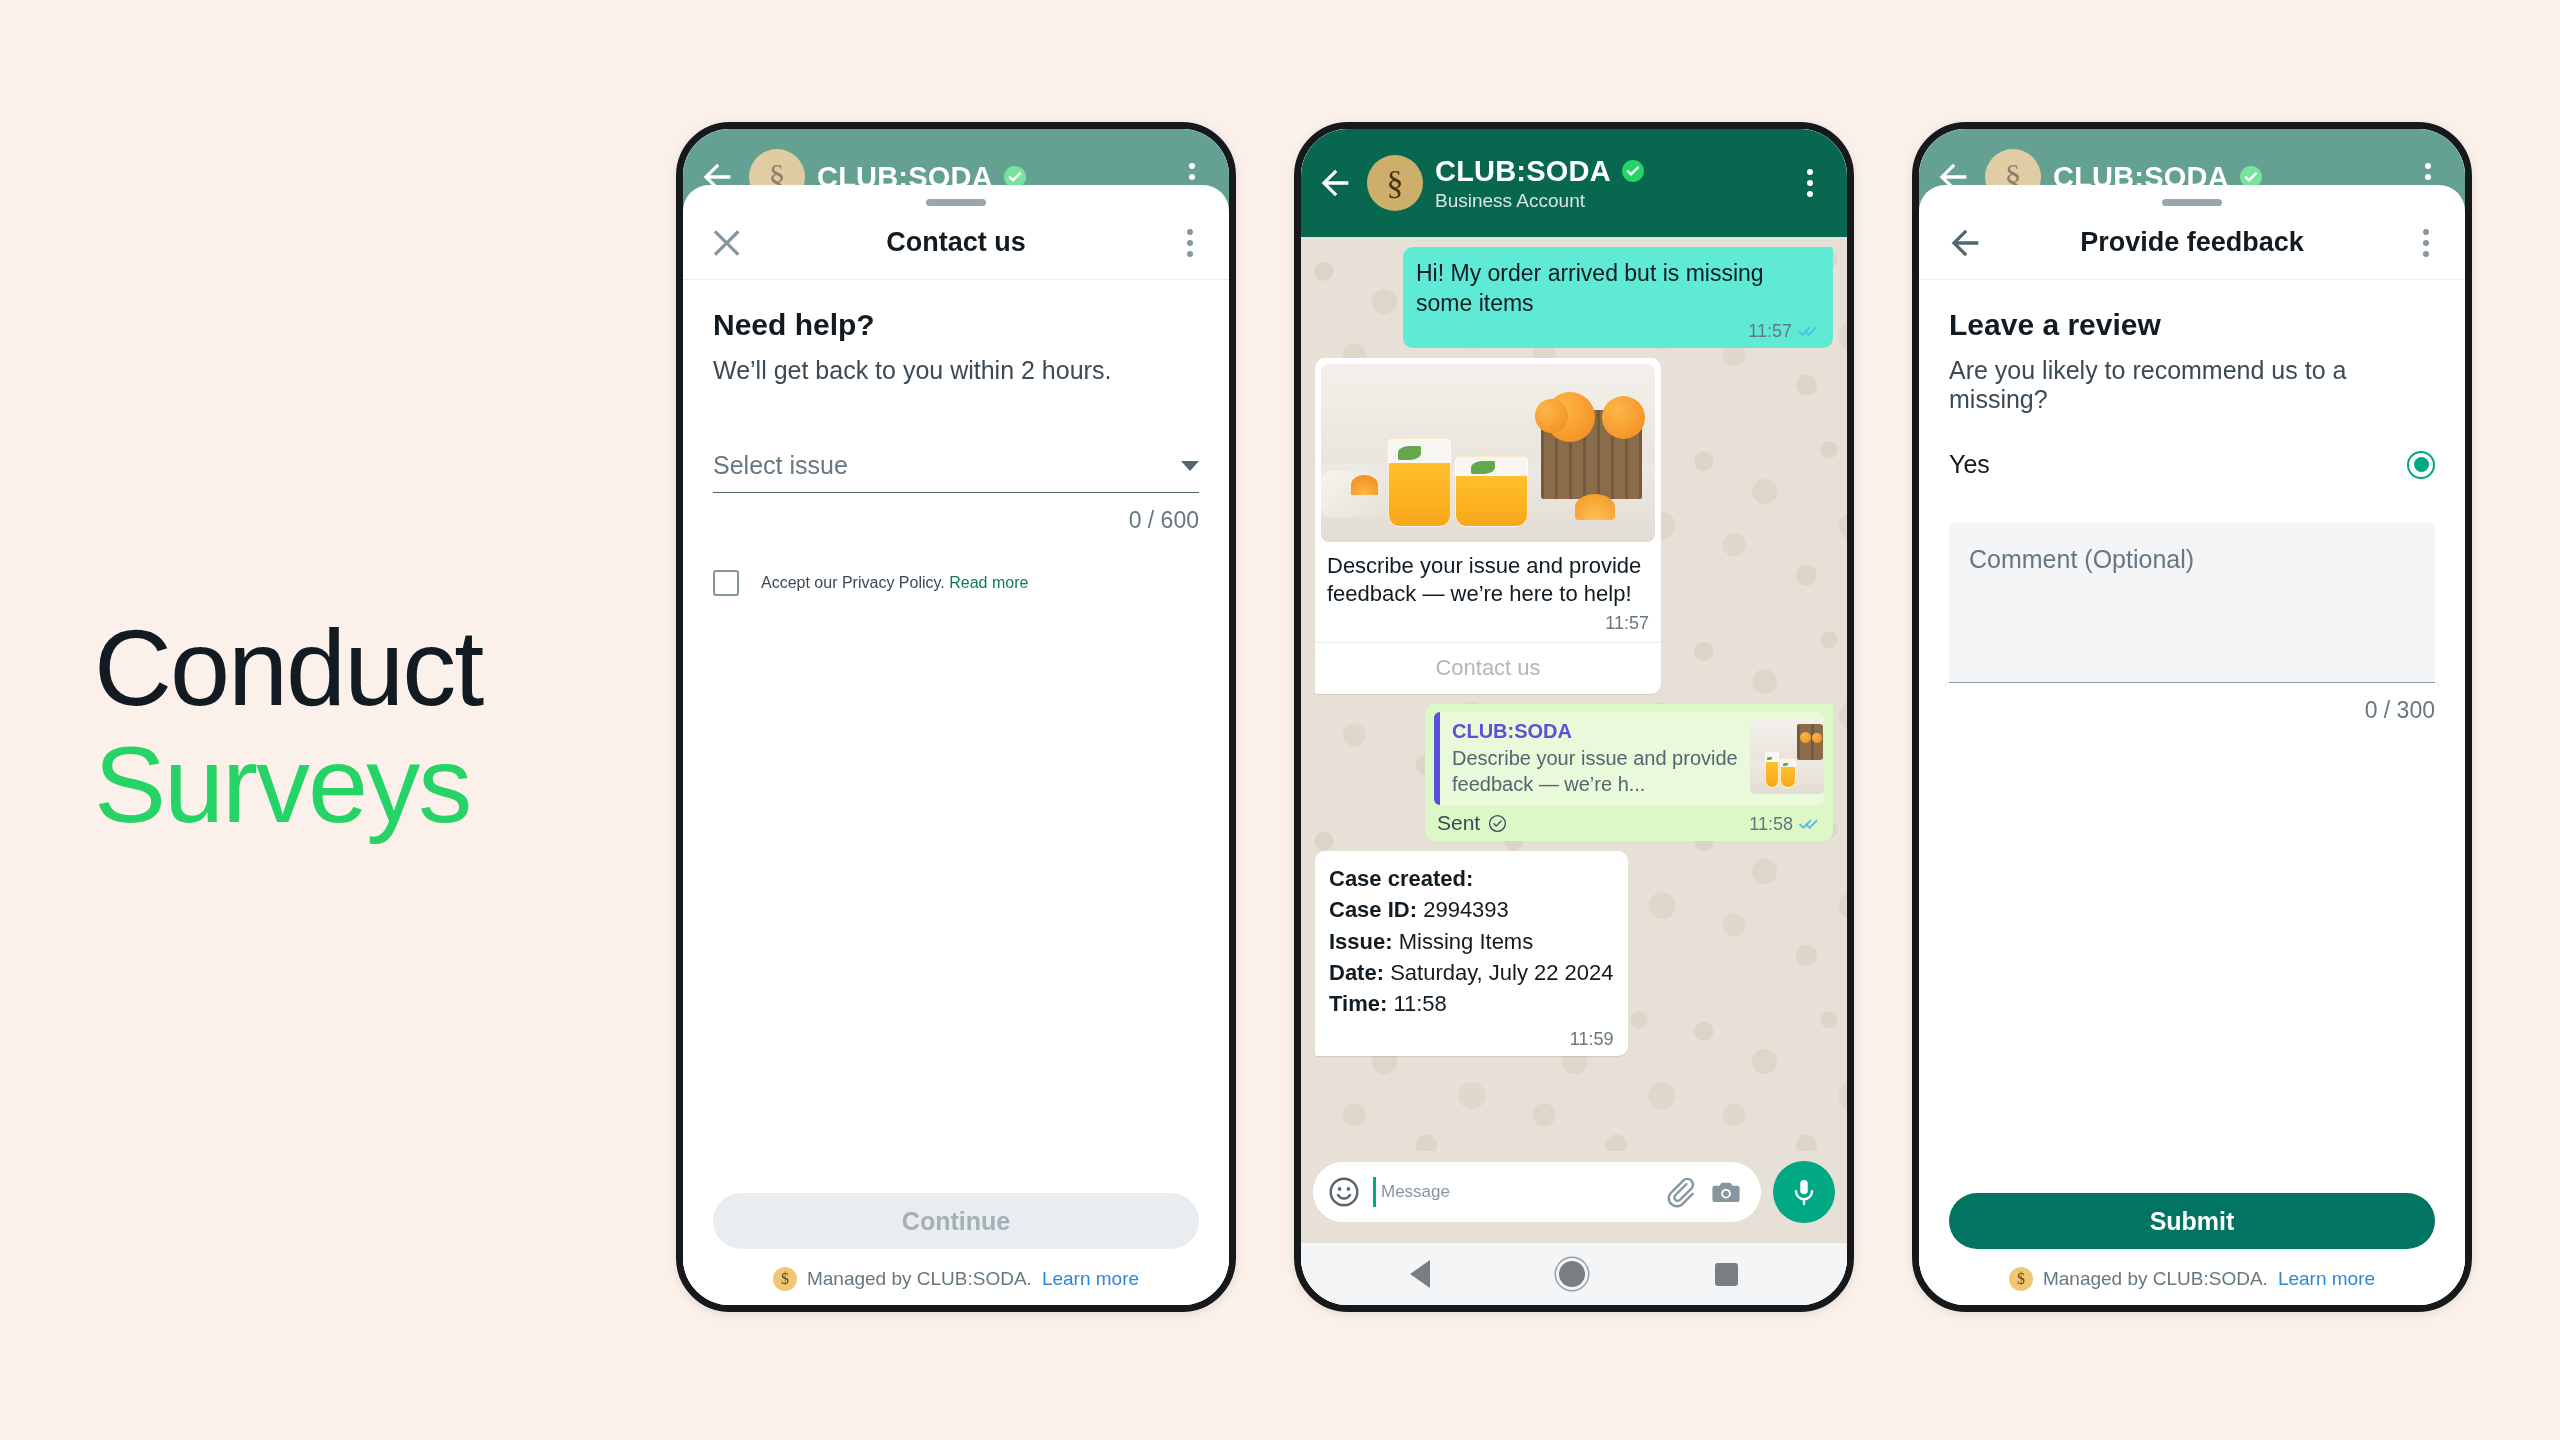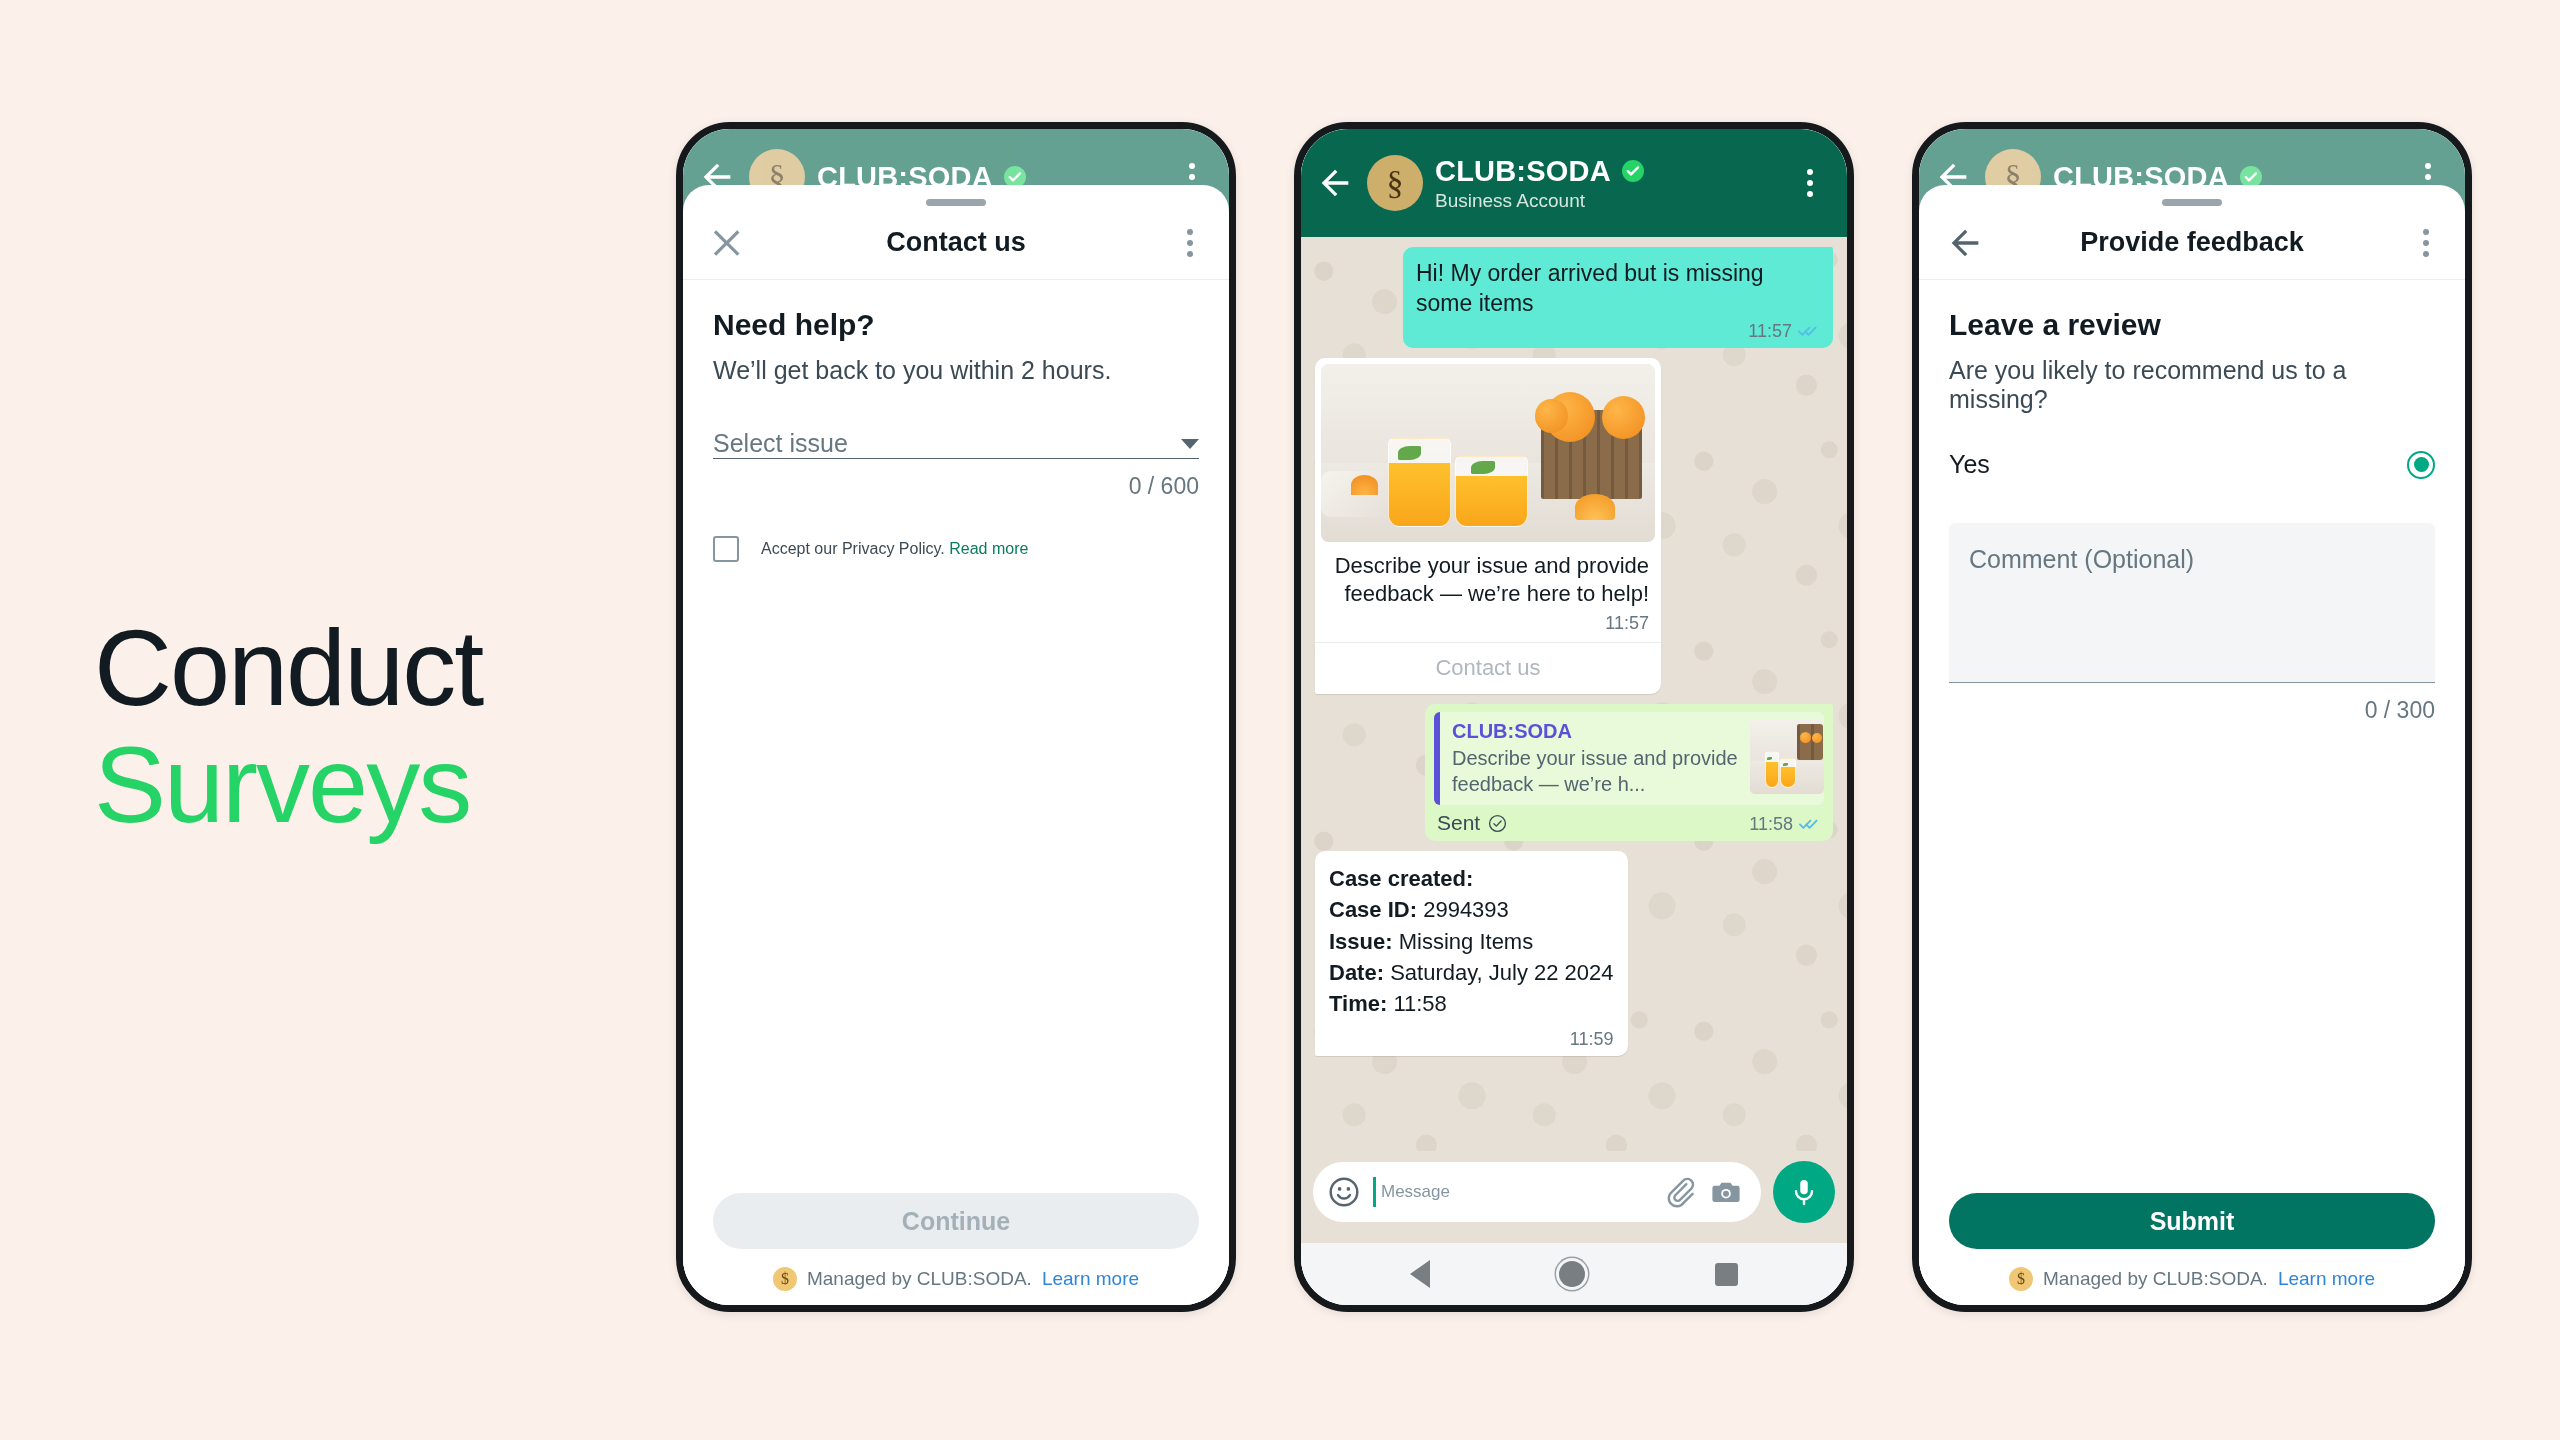--- a/index.html
+++ b/index.html
@@ -100,22 +100,23 @@
     font-size: 27px; font-weight: 700; color: #111B21; pointer-events: none;
   }
   .sheet-bar .kebab { margin-left: auto; width: 26px; display: flex; flex-direction: column; align-items: center; gap: 5px; }
   .sheet-bar .kebab i { width: 6px; height: 6px; border-radius: 50%; background: #8696A0; display: block; }
 
   .sheet-body { flex: 1 1 auto; padding: 28px 30px 0; overflow: hidden; }
   .form-h { font-size: 30px; font-weight: 700; color: #111B21; margin-bottom: 14px; }
   .form-p { font-size: 25px; color: #3B4A54; }
 
   .select-row {
-    margin-top: 44px;
+    margin-top: 66px;
     border-bottom: 1.5px solid #54656F;
+    padding-bottom: 12px;
     display: flex; align-items: center;
   }
   .select-row .ph { font-size: 25px; color: #667781; flex: 1 1 auto; }
   .caret { width: 0; height: 0; border-left: 9px solid transparent; border-right: 9px solid transparent; border-top: 10px solid #54656F; }
 
   .textarea {
     margin-top: 32px;
     background: #F3F5F6;
     border-bottom: 1.5px solid #8696A0;
     border-radius: 6px 6px 0 0;
@@ -205,21 +206,21 @@
   .meta { display: flex; align-items: center; justify-content: flex-end; gap: 6px; margin-top: 2px; }
   .meta .t { font-size: 18px; color: #667781; }
   .ticks { width: 22px; height: 14px; flex: 0 0 22px; }
 
   .card-in {
     align-self: flex-start; width: 346px;
     background: #fff; border-radius: 10px 10px 10px 2px;
     overflow: hidden; box-shadow: 0 1px 1px rgba(0,0,0,.1);
   }
   .card-img { height: 178px; position: relative; overflow: hidden; border-radius: 8px; margin: 6px 6px 0; }
-  .card-txt { padding: 10px 12px 4px; font-size: 22px; color: #111B21; line-height: 1.3; text-align: right; }
+  .card-txt { padding: 10px 12px 4px; font-size: 22px; color: #111B21; line-height: 1.3; }
   .card-meta { text-align: right; padding: 0 12px 8px; font-size: 18px; color: #667781; }
   .card-btn {
     border-top: 1px solid #E9EDEF;
     height: 52px; display: flex; align-items: center; justify-content: center;
     font-size: 22px; color: #AFB8BD;
   }
 
   .bubble-quote {
     align-self: flex-end; width: 408px;
     background: #DCF8C6; border-radius: 10px 2px 10px 10px;

